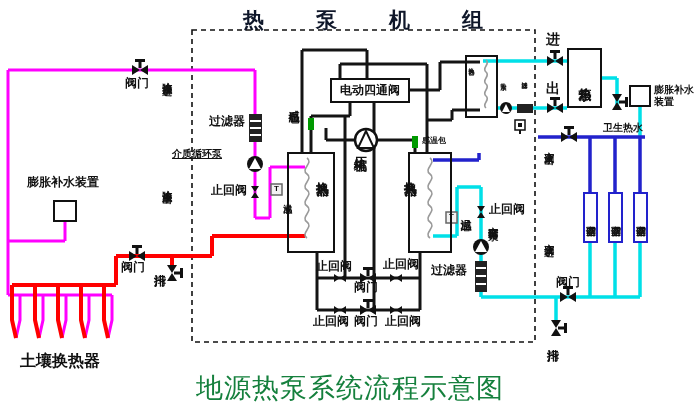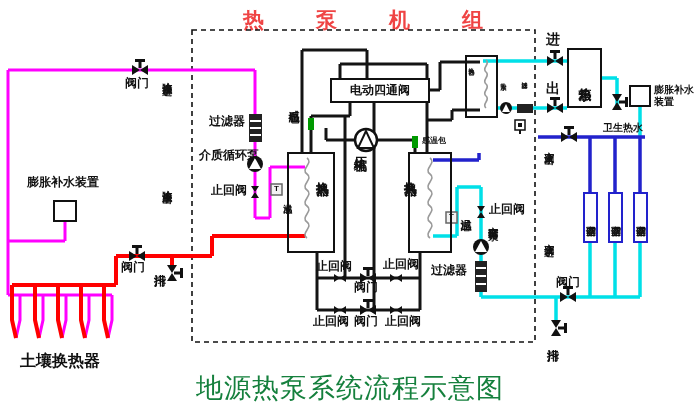--- a/index.html
+++ b/index.html
@@ -16,21 +16,21 @@
   .ic{fill:#111;}
   #labels,#boxes{position:absolute;left:0;top:0;width:700px;height:409px;z-index:2;pointer-events:none;}
   .lb{position:absolute;font-weight:bold;color:#111;line-height:1.08;white-space:nowrap;}
   .v{writing-mode:vertical-rl;text-orientation:upright;letter-spacing:1px;}
   .wrap{white-space:normal;line-height:1.15;}
   .box{position:absolute;box-sizing:border-box;border:2px solid #111;background:transparent;
        display:flex;align-items:center;justify-content:center;font-weight:bold;color:#111;}
   .bgw{background:#fff;}
   .blue-b{border-color:var(--blue,#2222cc);}
   .vt{writing-mode:vertical-rl;text-orientation:upright;}
-  #top-title{position:absolute;left:243px;top:6px;font-size:21px;font-weight:bold;color:#ef4444;
+  #top-title{position:absolute;left:243px;top:6px;font-size:21px;font-weight:bold;color:#0f172a;
              letter-spacing:52px;font-family:"Liberation Serif","DejaVu Serif",serif;}
   #bottom-title{position:absolute;left:196px;top:370px;font-size:27px;color:#15803d;
              letter-spacing:1px;font-family:"Liberation Serif","DejaVu Serif",serif;}
 </style>
 </head>
 <body>
 
 <div id="stage">
 
   <svg id="pipes" width="700" height="409" viewBox="0 0 700 409">
@@ -134,38 +134,38 @@
     <rect x="446" y="212" width="11" height="11" fill="#f2f2f2" stroke="#666" stroke-width="1.5"></rect>
 
     <g>
       <rect x="515" y="120" width="10" height="10" fill="#fff" stroke="#111" stroke-width="1.5"></rect>
       <rect x="518" y="123" width="4" height="4" fill="#111"></rect>
       <path d="M520 130 V134" stroke="#111" stroke-width="2"></path>
     </g>
   </svg>
 
   <div id="boxes">
-    <div class="box" style="left:330px;top:78px;width:100px;height:25px;font-size:12px;background:#fff">电动四通阀</div>
+    <div class="box" style="left:330px;top:78px;width:80px;height:25px;font-size:12px;background:#fff">电动四通阀</div>
     <div class="box" style="left:287px;top:152px;width:48px;height:101px;"></div>
     <div class="box" style="left:408px;top:152px;width:44px;height:101px;"></div>
     <div class="box" style="left:465px;top:55px;width:33px;height:63px;"></div>
     <div class="box bgw vt" style="left:567px;top:48px;width:35px;height:60px;font-size:13px;">热水箱</div>
     <div class="box blue-b bgw vt" style="left:583px;top:192px;width:15px;height:51px;font-size:10px;">空调器</div>
     <div class="box blue-b bgw vt" style="left:608px;top:192px;width:15px;height:51px;font-size:10px;">空调器</div>
     <div class="box blue-b bgw vt" style="left:633px;top:192px;width:15px;height:51px;font-size:10px;">空调器</div>
     <div class="box bgw" style="left:53px;top:200px;width:24px;height:22px;"></div>
     <div class="box bgw" style="left:629px;top:85px;width:22px;height:22px;"></div>
   </div>
 
   <div id="labels">
       <span class="lb" style="left: 125px; top: 77px; font-size: 12px;">阀门</span>
       <span class="lb v" style="left: 161px; top: 74px; font-size: 10px;">冷热源水进</span>
       <span class="lb v" style="left: 161px; top: 182px; font-size: 10px;">冷热源水出</span>
       <span class="lb" style="left: 209px; top: 115px; font-size: 12px;">过滤器</span>
-      <span class="lb" style="left: 199px; top: 149px; font-size: 12px;">介质循环泵</span>
+      <span class="lb" style="left: 172px; top: 149px; font-size: 10px; text-decoration: underline;">介质循环泵</span>
       <span class="lb" style="left: 211px; top: 184px; font-size: 12px;">止回阀</span>
       <span class="lb" style="left: 274px; top: 185px; font-size: 8px;">T</span>
       <span class="lb v" style="left: 282px; top: 197px; font-size: 9px;">温感</span>
       <span class="lb v" style="left: 287px; top: 101px; font-size: 11px;">感温包</span>
       <span class="lb" style="left: 422px; top: 137px; font-size: 8px;">感温包</span>
       <span class="lb v" style="left: 353px; top: 146px; font-size: 13px;">压缩机</span>
       <span class="lb v" style="left: 315px; top: 172px; font-size: 13px;">换热器</span>
       <span class="lb v" style="left: 403px; top: 172px; font-size: 13px;">换热器</span>
       <span class="lb v" style="left: 468px; top: 63px; font-size: 6px;">换热器</span>
       <span class="lb v" style="left: 500px; top: 78px; font-size: 6px;">热水泵</span>

